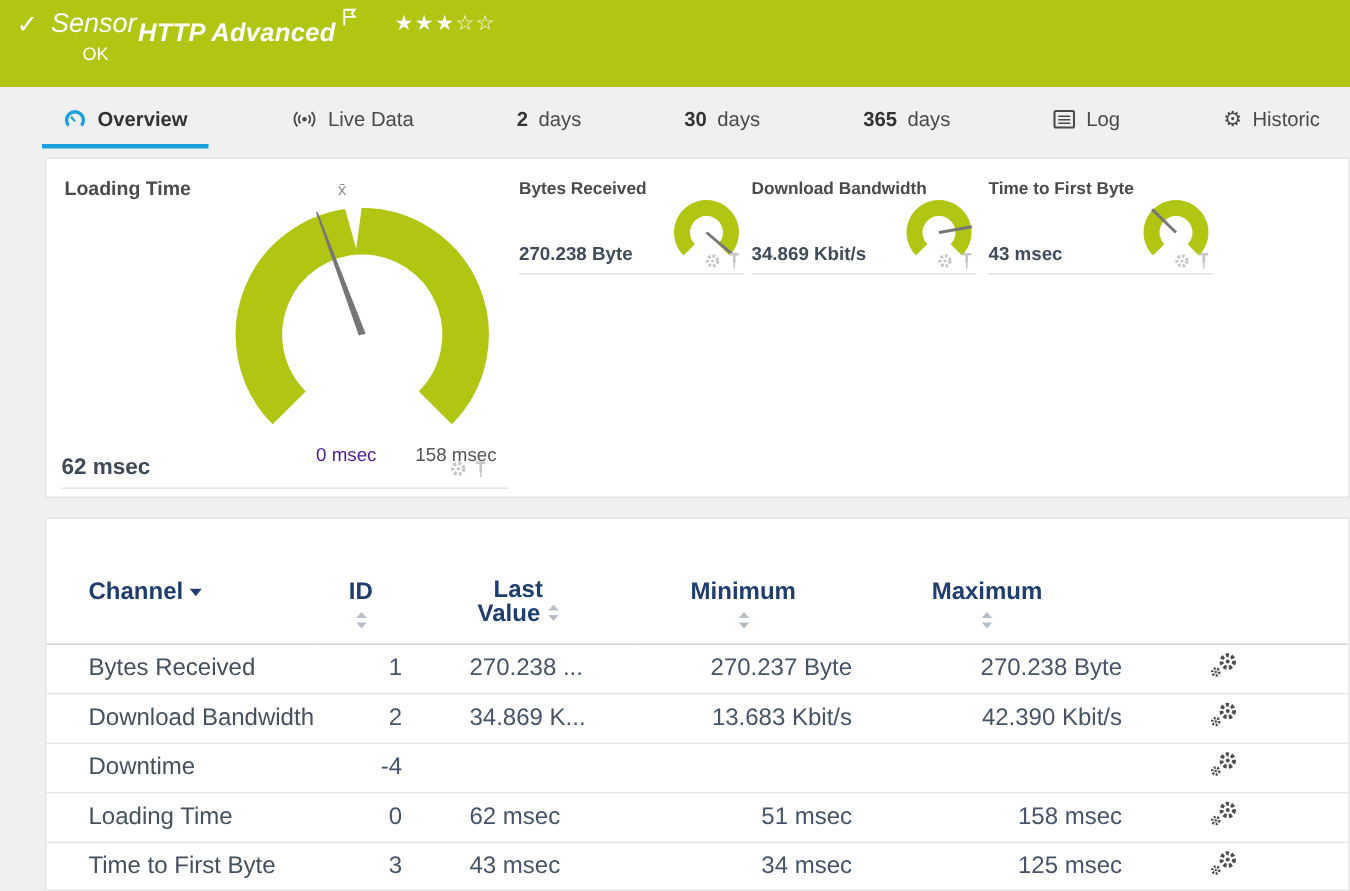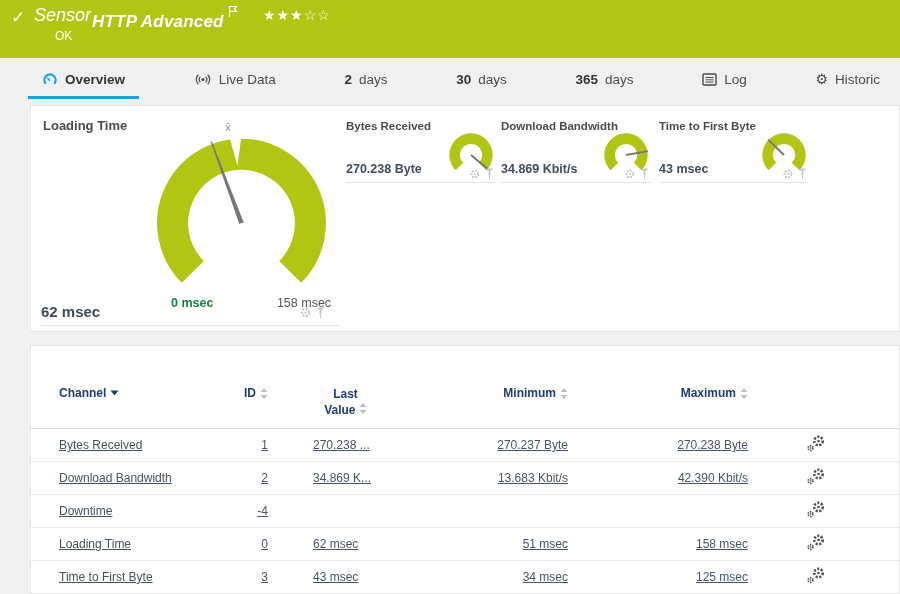--- a/index.html
+++ b/index.html
@@ -26,44 +26,44 @@
   
   .panel{position:absolute;background:#fff;border:1px solid #e4e4e4;box-sizing:border-box;}
   .panel1{left:30px;top:105px;width:870px;height:227px;}
   .panel2{left:30px;top:345px;width:870px;height:249px;}
 
   
   .ggbig{position:absolute;left:10px;top:0;width:298px;height:219px;border-bottom:1px solid #e3e3e3;cursor:pointer;}
   .ggbig-title{position:absolute;left:2px;top:12px;font-size:13px;font-weight:bold;color:#4a4a4a;}
   .ggbig-svg{position:absolute;left:91px;top:16px;}
   .ggbig-mean{position:absolute;left:176px;top:15px;width:22px;text-align:center;font-size:11px;color:#8d8d8d;}
-  .ggbig-min{position:absolute;left:130px;top:190px;width:80px;text-align:left;font-size:12.5px;color:#15803d;font-weight:bold;}
+  .ggbig-min{position:absolute;left:130px;top:190px;width:80px;text-align:right;font-size:12.5px;color:#4c1d95;}
   .ggbig-max{position:absolute;left:218px;top:190px;width:90px;text-align:center;font-size:12.5px;color:#555;}
   .ggbig-val{position:absolute;left:0px;top:197px;font-size:15px;font-weight:600;color:#3f4a58;}
   .gpins{position:absolute;display:flex;gap:4px;align-items:center;color:#c6c6c6;}
   .ggbig .gpins{right:14px;top:200px;}
 
   
   .mini{position:absolute;top:8px;width:150px;height:68px;border-bottom:1px solid #e3e3e3;cursor:pointer;}
   .mini-1{left:315px;} .mini-2{left:470px;} .mini-3{left:628px;}
   .mini-title{position:absolute;left:0;top:6px;font-size:11.5px;font-weight:bold;color:#4a4a4a;white-space:nowrap;}
   .mini-svg{position:absolute;right:-4px;top:14px;}
   .mini-val{position:absolute;left:0;bottom:6px;font-size:12.5px;font-weight:bold;color:#404c5c;white-space:nowrap;}
   .mini .gpins{right:2px;bottom:2px;}
 
   
   table.chan{border-collapse:collapse;width:100%;table-layout:fixed;}
-  th,td{padding:0;font-size:12px;text-decoration:underline;}
+  th,td{padding:0;font-size:16px;}
   thead th{vertical-align:top;padding-top:40px;padding-bottom:10px;border-bottom:1px solid #d6d6d6;
     color:#1e3e6f;font-weight:bold;text-align:left;cursor:pointer;}
   .col-ch{width:182px;} .col-id{width:55px;} .col-last{width:155px;}
   .col-min{width:145px;} .col-max{width:180px;} .col-ic{width:auto;}
   th.r,td.r{text-align:right;}
   th .hwrap{display:inline-flex;align-items:center;gap:4px;}
-  th.r .hwrap{justify-content:flex-end;width:100%;}
+  th.r .hwrap{justify-content:flex-end;width:100%;flex-direction:column;}
   th.c{text-align:center;}
   .lastwrap{display:inline-block;width:58px;text-align:center;line-height:16px;}
   tbody td{height:32px;border-bottom:1px solid #e8e8e8;color:#46536a;vertical-align:middle;}
   td.ch{padding-left:28px;color:#45505e;}
   th.ch{padding-left:28px;}
   td.last,th .lv{padding-left:45px;}
   td.last{padding-left:45px;margin-top:37px;}
   td.ic{text-align:left;padding-left:58px;}
   .editgear{cursor:pointer;display:inline-block;}
   .sortcaret{display:inline-block;}

